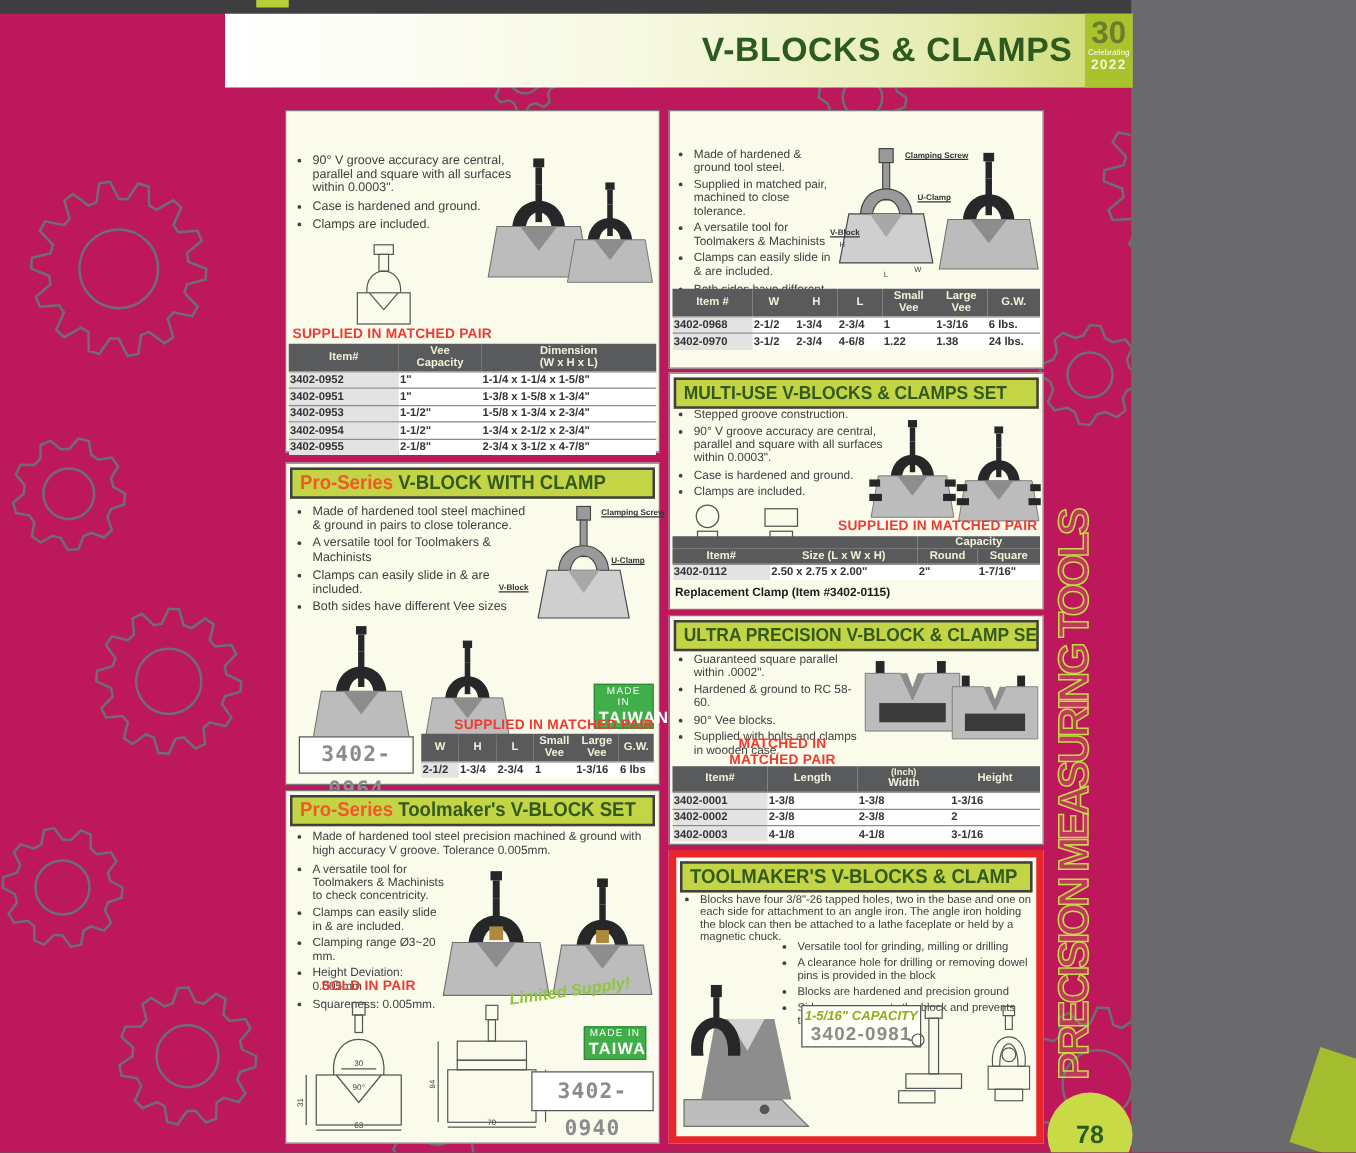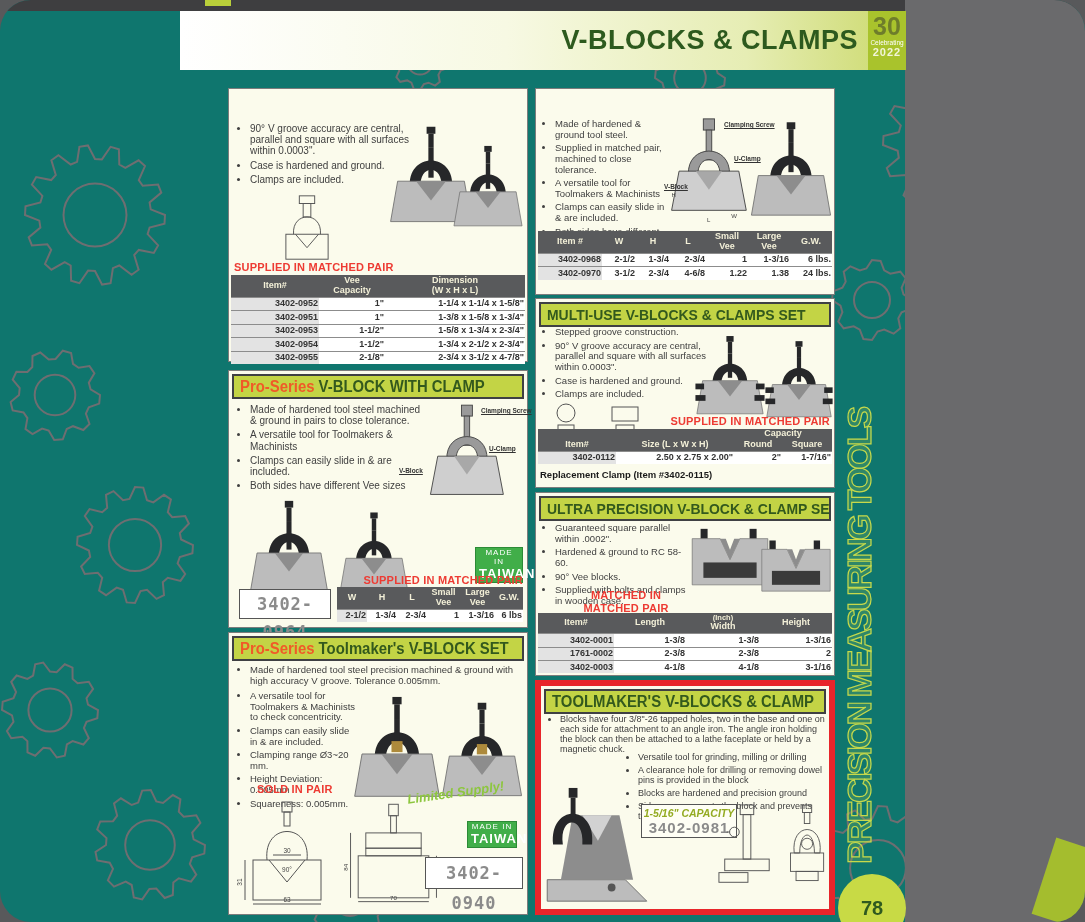--- a/index.html
+++ b/index.html
@@ -1,18 +1,18 @@
 <!DOCTYPE html>
 <html><head>
 <meta charset="utf-8">
 <style>
   html,body{margin:0;padding:0;background:#58595b;}
   *{box-sizing:border-box;}
   #canvas{position:relative;width:1085px;height:922px;overflow:hidden;
-          background:#0f766e;font-family:"Liberation Sans",sans-serif;border-radius:31px;}
+          background:#be185d;font-family:"Liberation Sans",sans-serif;}
   .abs{position:absolute;}
   
   #topbar{left:0;top:0;width:1085px;height:11px;background:#3e3e40;}
   #topbar-sliver{left:205px;top:0;width:26px;height:6px;background:#b9cf3a;}
   #right-strip{left:905px;top:0;width:180px;height:922px;background:#6a6a6c;}
   #gear-layer{left:0;top:0;width:1085px;height:922px;}
   #gear-layer polygon,#gear-layer circle{fill:none;stroke:#6e6e71;stroke-width:2;}
   #corner-shape{left:1042px;top:848px;width:80px;height:80px;background:#a4bd2e;transform:rotate(18deg);}
   
   #header-band{left:180px;top:11px;width:726px;height:59px;
@@ -37,21 +37,21 @@
   .t17{font-size:17px;} .t16{font-size:16px;} .t15{font-size:15px;}
   .orange{color:#f05a28;}
   .cream{color:#f2f2d8;}
   ul.blt{margin:0;padding-left:13px;list-style:disc;color:#404040;}
   ul.blt li{margin-bottom:3px;line-height:1.12;}
   .f10 li{font-size:10px;} .f95 li{font-size:9.5px;} .f9 li{font-size:9px;}
   .red{color:#ed3b33;font-weight:bold;font-size:11px;letter-spacing:.2px;}
   .tbl{border-collapse:collapse;width:100%;table-layout:fixed;}
   .tbl th{background:#595a5c;color:#f3f0d8;font-weight:bold;font-size:9px;white-space:pre-line;
      padding:1px 1px;line-height:1.1;}
-  .tbl td{border-top:1px solid #8c8c8c;text-align:right;font-weight:bold;color:#333;
+  .tbl td{border-top:1px solid #8c8c8c;text-align:left;font-weight:bold;color:#333;
      font-size:9px;padding:1.5px 1px;background:#fff;line-height:1.05;overflow:hidden;white-space:nowrap;}
   .tbl td.c0{background:#e3e3e3;}
   .grp th{font-size:9px;padding:0 1px;}
   .inch{display:block;font-size:7.5px;font-weight:bold;}
   .madein{background:#41ae49;border:1px solid #2c8a36;color:#fff;text-align:center;padding:1px 3px;}
   .madein .m1{font-size:8px;letter-spacing:1px;line-height:1.1;}
   .madein .m2{font-size:13px;font-weight:bold;letter-spacing:1px;line-height:1.1;}
   .itembox{background:#fff;border:1px solid #555;color:#8b8b8b;font-weight:bold;text-align:center;
      font-family:"DejaVu Sans Mono",monospace;letter-spacing:1px;}
   .lbl{position:absolute;font-size:6.5px;color:#333;text-decoration:underline;white-space:nowrap;font-weight:bold;}
@@ -518,21 +518,21 @@
       </tr>
         </thead>
       <tbody>
           <tr>
             <td class="c0">3402-0001</td>
             <td>1-3/8</td>
             <td>1-3/8</td>
             <td>1-3/16</td>
           </tr>
           <tr>
-            <td class="c0">1761-0002</td>
+            <td class="c0">3402-0002</td>
             <td>2-3/8</td>
             <td>2-3/8</td>
             <td>2</td>
           </tr>
           <tr>
             <td class="c0">3402-0003</td>
             <td>4-1/8</td>
             <td>4-1/8</td>
             <td>3-1/16</td>
           </tr>

